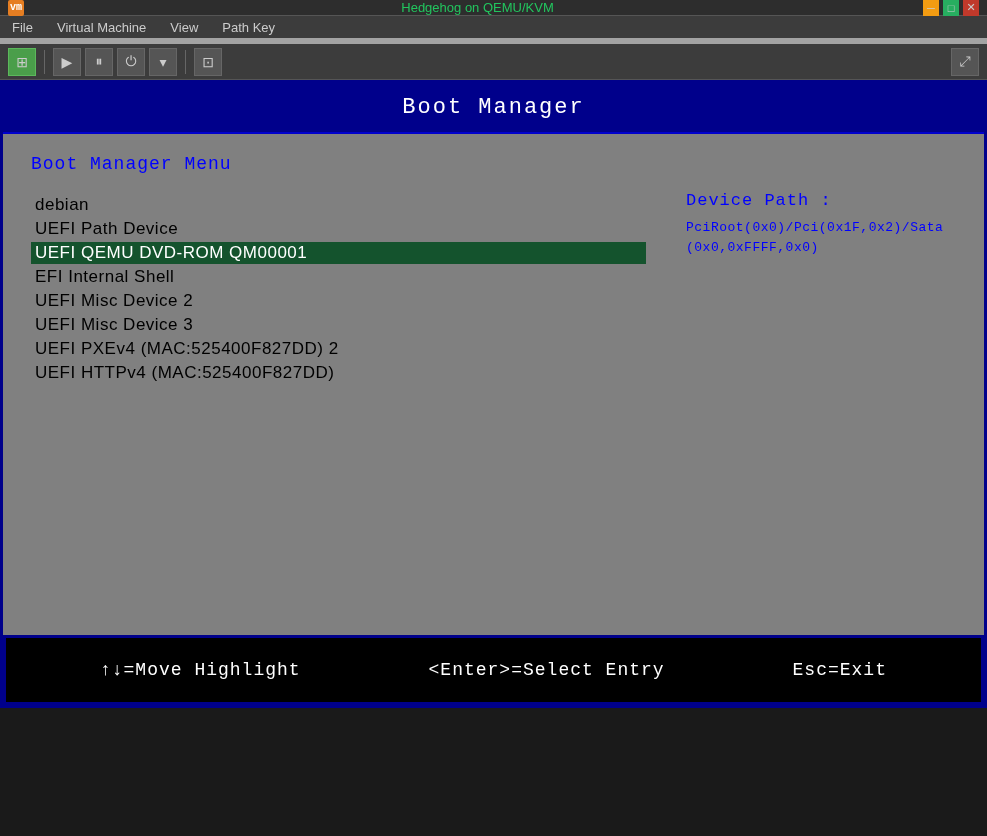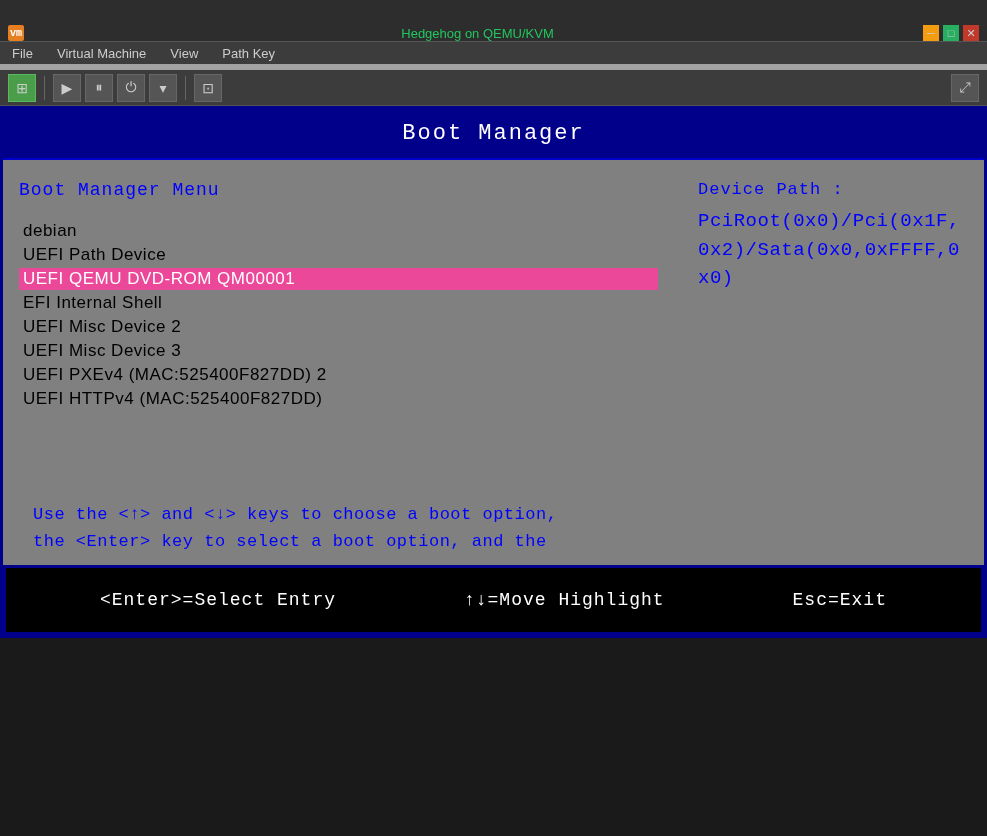--- a/index.html
+++ b/index.html
@@ -8,23 +8,23 @@
       width: 987px;
       height: 836px;
       background: #1a1a1a;
       font-family: 'Courier New', Courier, monospace;
       overflow: hidden;
     }
 
     
     .title-bar {
       display: flex;
-      align-items: flex-end;
+      align-items: center;
       background: #2d2d2d;
-      height: 42px;
+      height: 16px;
       padding: 0 8px;
       border-bottom: 1px solid #555;
     }
 
     .title-bar-icon {
       width: 16px;
       height: 16px;
       margin-right: 8px;
       background: #e67e22;
       border-radius: 2px;
@@ -119,21 +119,21 @@
       margin: 0 4px;
     }
 
     .toolbar-right {
       margin-left: auto;
     }
 
     
     .vm-display {
       width: 987px;
-      height: 532px;
+      height: 628px;
       background: #808080;
       position: relative;
       border: 3px solid #00008b;
       padding: 0;
     }
 
     
     .uefi-screen {
       width: 100%;
       height: 100%;
@@ -153,21 +153,21 @@
       font-family: 'Courier New', Courier, monospace;
       font-weight: normal;
       border-bottom: 2px solid #0000cd;
     }
 
     
     .uefi-main {
       flex: 1;
       display: flex;
       background: #808080;
-      padding: 20px 16px;
+      padding: 20px 28px;
       gap: 20px;
     }
 
     
     .uefi-left {
       flex: 1;
     }
 
     .uefi-section-title {
       color: #0000ff;
@@ -187,41 +187,42 @@
       color: #000000;
       font-size: 17px;
       font-family: Liberation Sans, sans-serif;
       padding: 1px 4px;
       cursor: pointer;
       white-space: nowrap;
       letter-spacing: 0.5px;
     }
 
     .boot-item.selected {
-      background: #ec4899;
+      background: #14532d;
       color: #ffffff;
     }
 
     
     .uefi-right {
       width: 290px;
       padding-left: 20px;
+      margin-top: 37px;
     }
 
     .device-path-label {
       color: #0000ff;
       font-size: 17px;
       font-family: 'Courier New', Courier, monospace;
       margin-bottom: 8px;
       letter-spacing: 1px;
     }
 
     .device-path-value {
       color: #0000ff;
-      font-size: 19px;
+      font-size: 13px;
       font-family: 'Courier New', Courier, monospace;
       letter-spacing: 0.5px;
       line-height: 1.5;
       word-break: break-all;
     }
 
     
     .uefi-help {
       background: #808080;
       padding: 10px 30px;
@@ -309,25 +310,21 @@
         </div>
       </div>
 
       <div class="uefi-right">
         <div class="device-path-label">Device Path :</div>
         <div class="device-path-value">PciRoot(0x0)/Pci(0x1F,0x2)/Sata(0x0,0xFFFF,0x0)</div>
       </div>
 
     </div>
 
-    <div class="uefi-help">
-      <div>Use the &lt;↑&gt; and &lt;↓&gt; keys to choose a boot option,</div>
-      <div>the &lt;Enter&gt; key to select a boot option, and the</div>
-    </div>
 
     <div class="uefi-footer">
+      <span class="footer-item">↑↓=Move Highlight</span>
       <span class="footer-item">&lt;Enter&gt;=Select Entry</span>
-      <span class="footer-item">↑↓=Move Highlight</span>
       <span class="footer-item">Esc=Exit</span>
     </div>
 
   </div>
 </div>
 
 </body></html>

